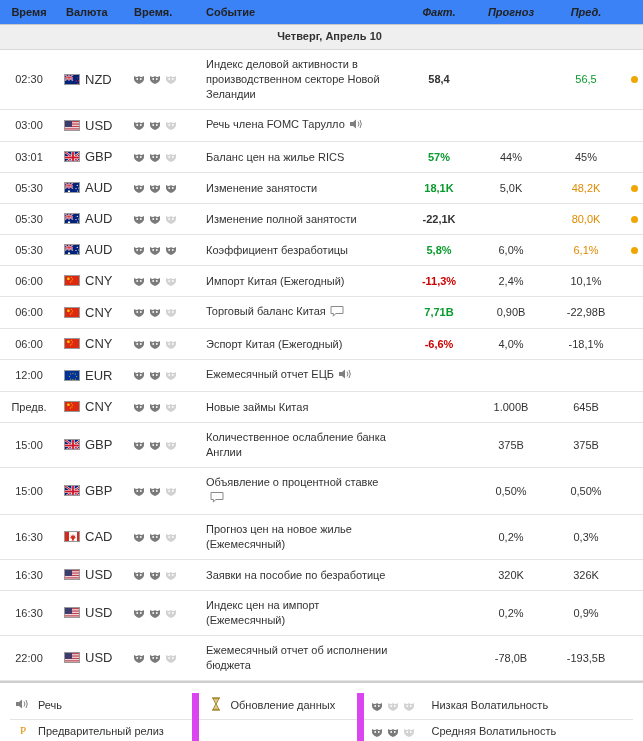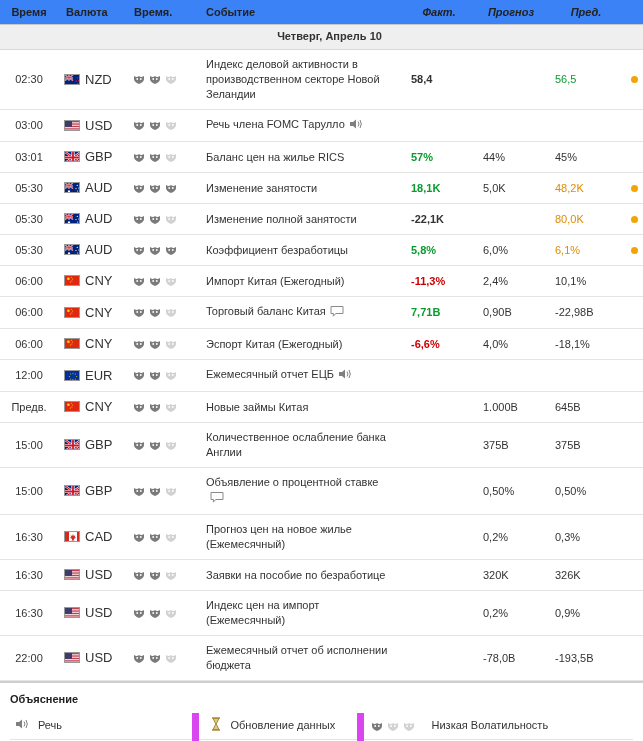--- a/index.html
+++ b/index.html
@@ -77,21 +77,21 @@
     vertical-align: -1px;
     margin-right: 5px;
     border: 1px solid #999;
     box-sizing: border-box;
     position: relative;
     overflow: hidden;
   }
   td.cur .code { font-size: 13px; color: #333; }
   td.imp { text-align: left; padding-left: 6px; white-space: nowrap; }
   td.event { color: #333333; }
-  td.num { text-align: left; white-space: nowrap; font-weight: bold; }
+  td.num { text-align: center; white-space: nowrap; font-weight: bold; }
   td.num.plain { font-weight: normal; }
   td.dot { text-align: center; padding: 0; }
 
   .pos { color: #0a9b2e; }
   .neg { color: #cc0000; }
   .orange { color: #e08b00; }
   .grey { color: #333333; }
 
   .bull {
     display: inline-block;
@@ -733,21 +733,20 @@
         <td class="event"><span>Ежемесячный отчет об исполнении бюджета</span></td>
         <td class="num grey"></td>
         <td class="num plain grey">-78,0B</td>
         <td class="num plain grey">-193,5B</td>
         <td class="dot"></td>
       </tr>
     </tbody>
 </table>
 
 <div class="legend-wrap">
-  <div class="legend-title">Объяснение</div>
   <table class="legend-table">
     <colgroup>
         <col style="width:185px">
         <col style="width:165px">
         <col style="width:273px">
       </colgroup>
     <tbody id="legend-body">
         <tr>
           <td><span class="legend-ic"><svg width="16" height="12" viewBox="0 0 16 12">
                 <path d="M1 4 L4 4 L7 1.5 L7 10.5 L4 8 L1 8 Z" fill="#7f7f7f"></path>

